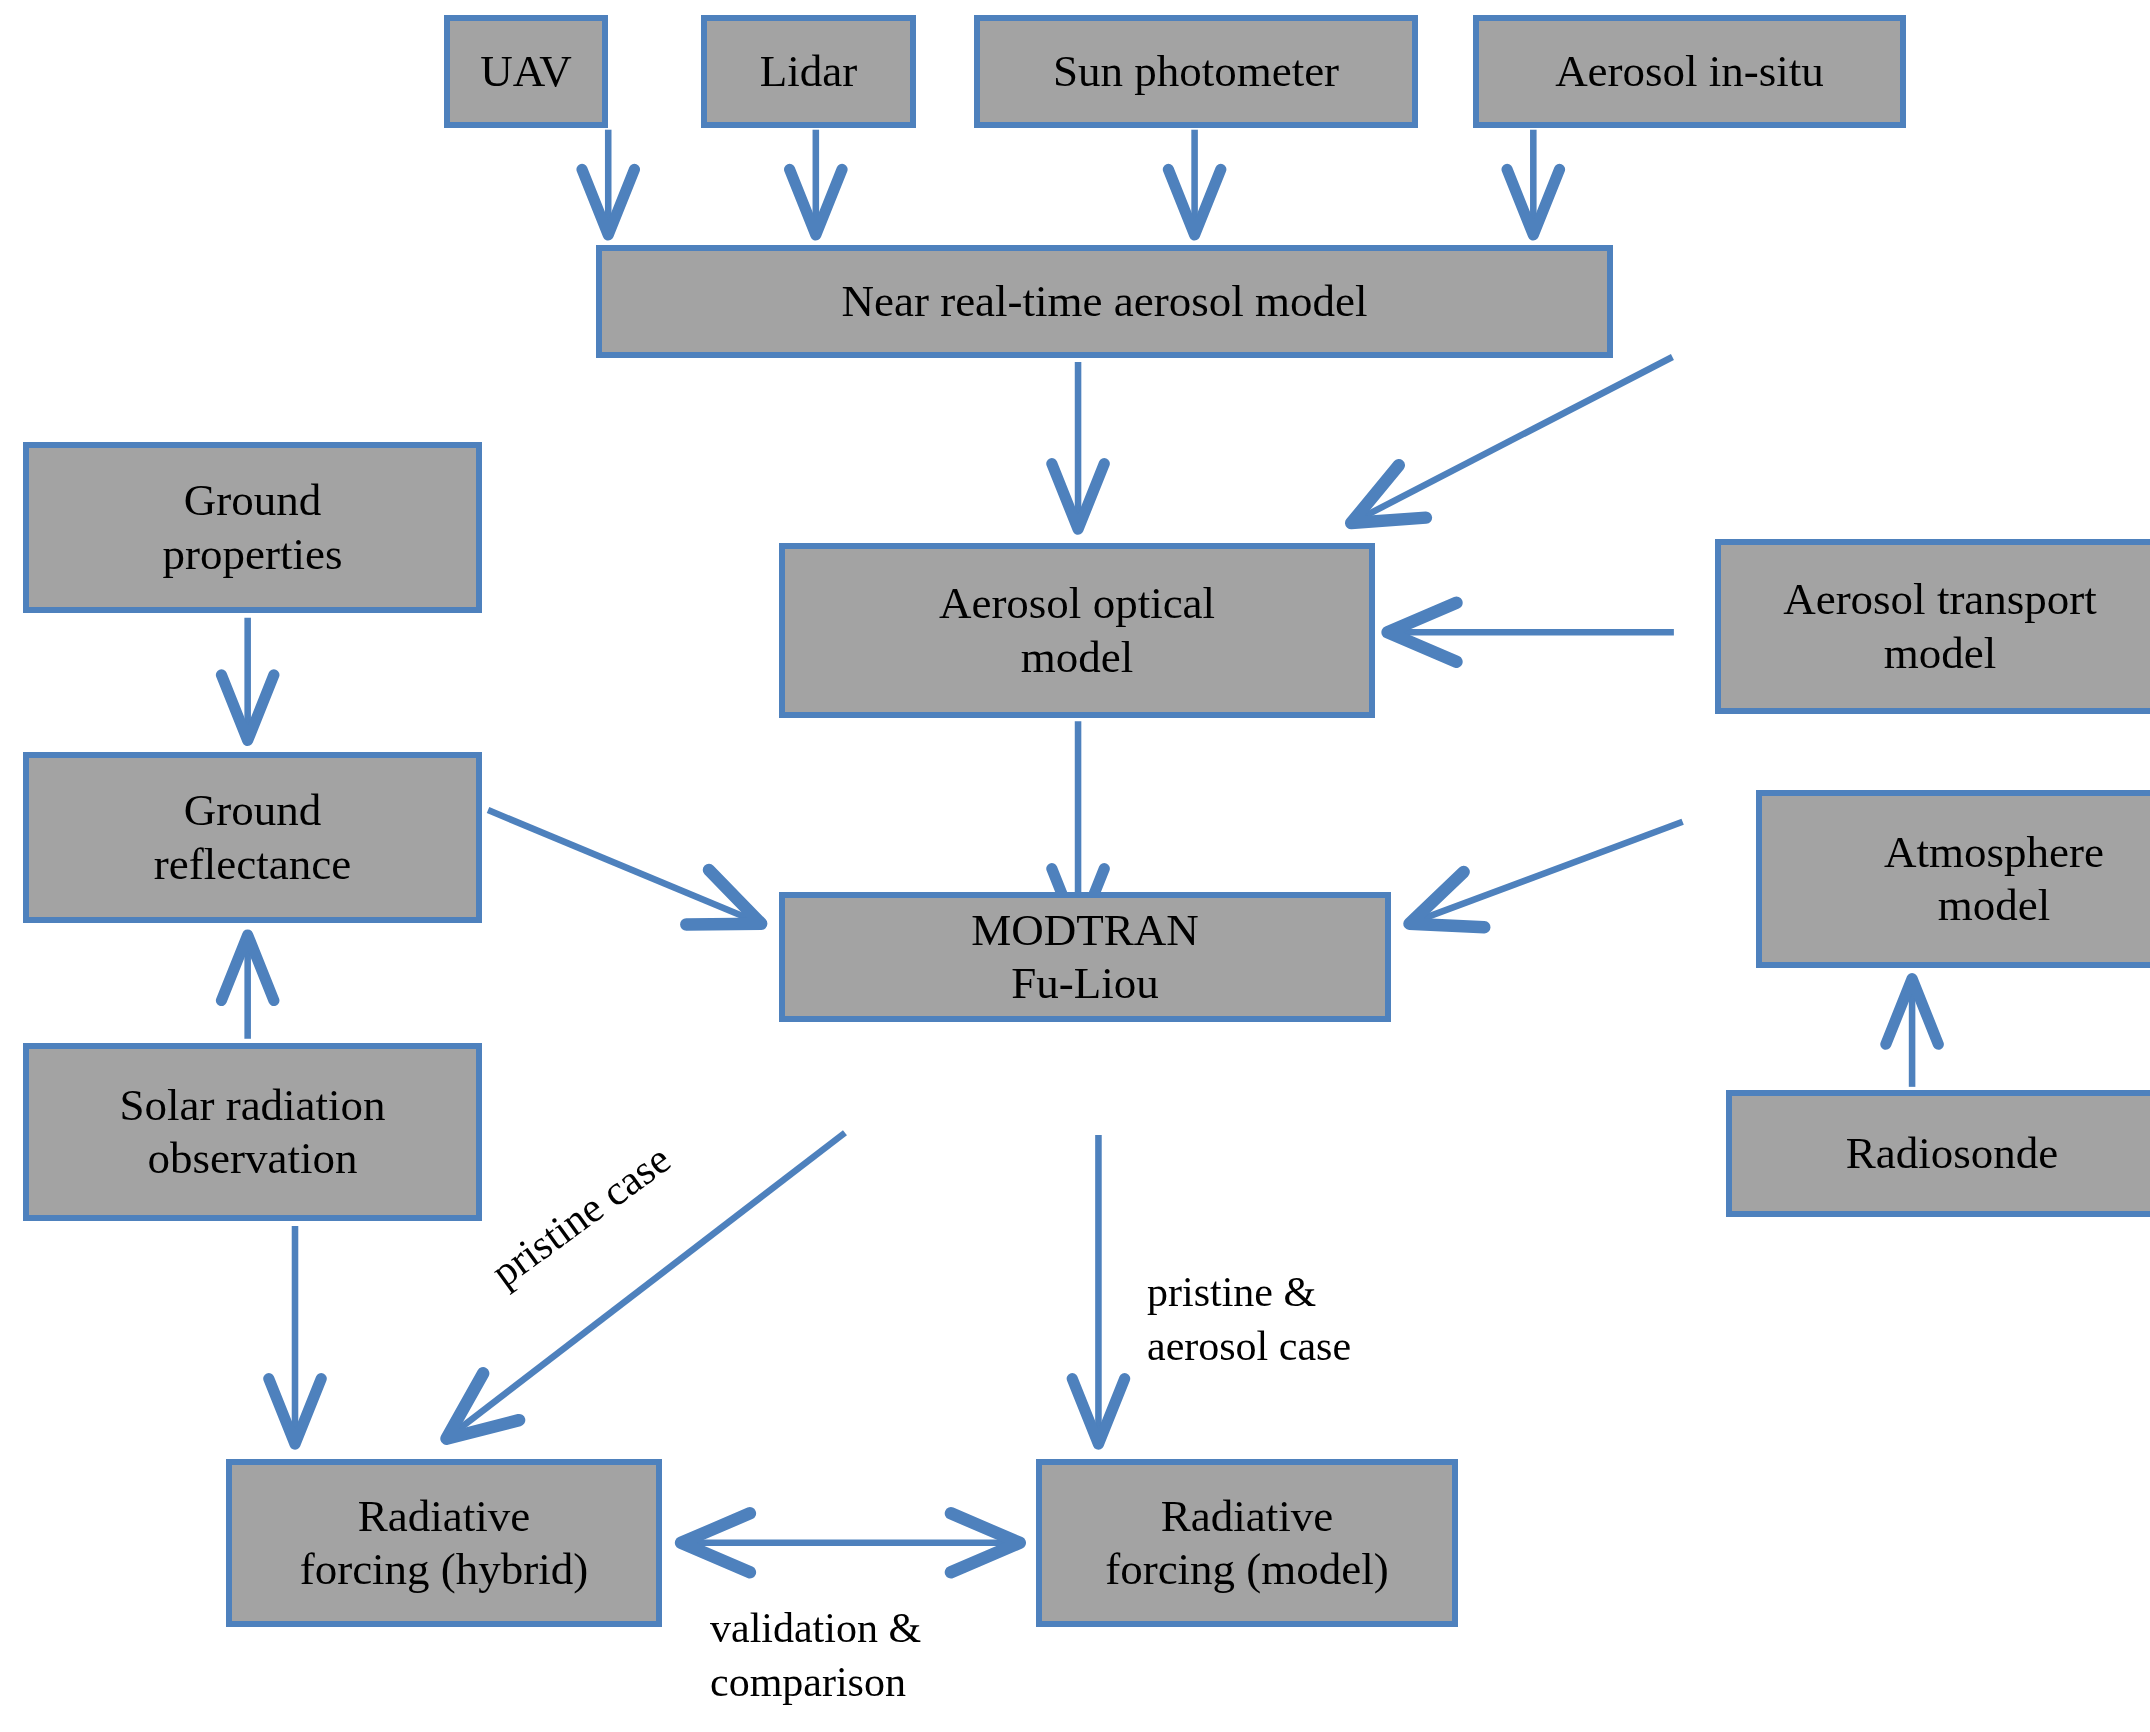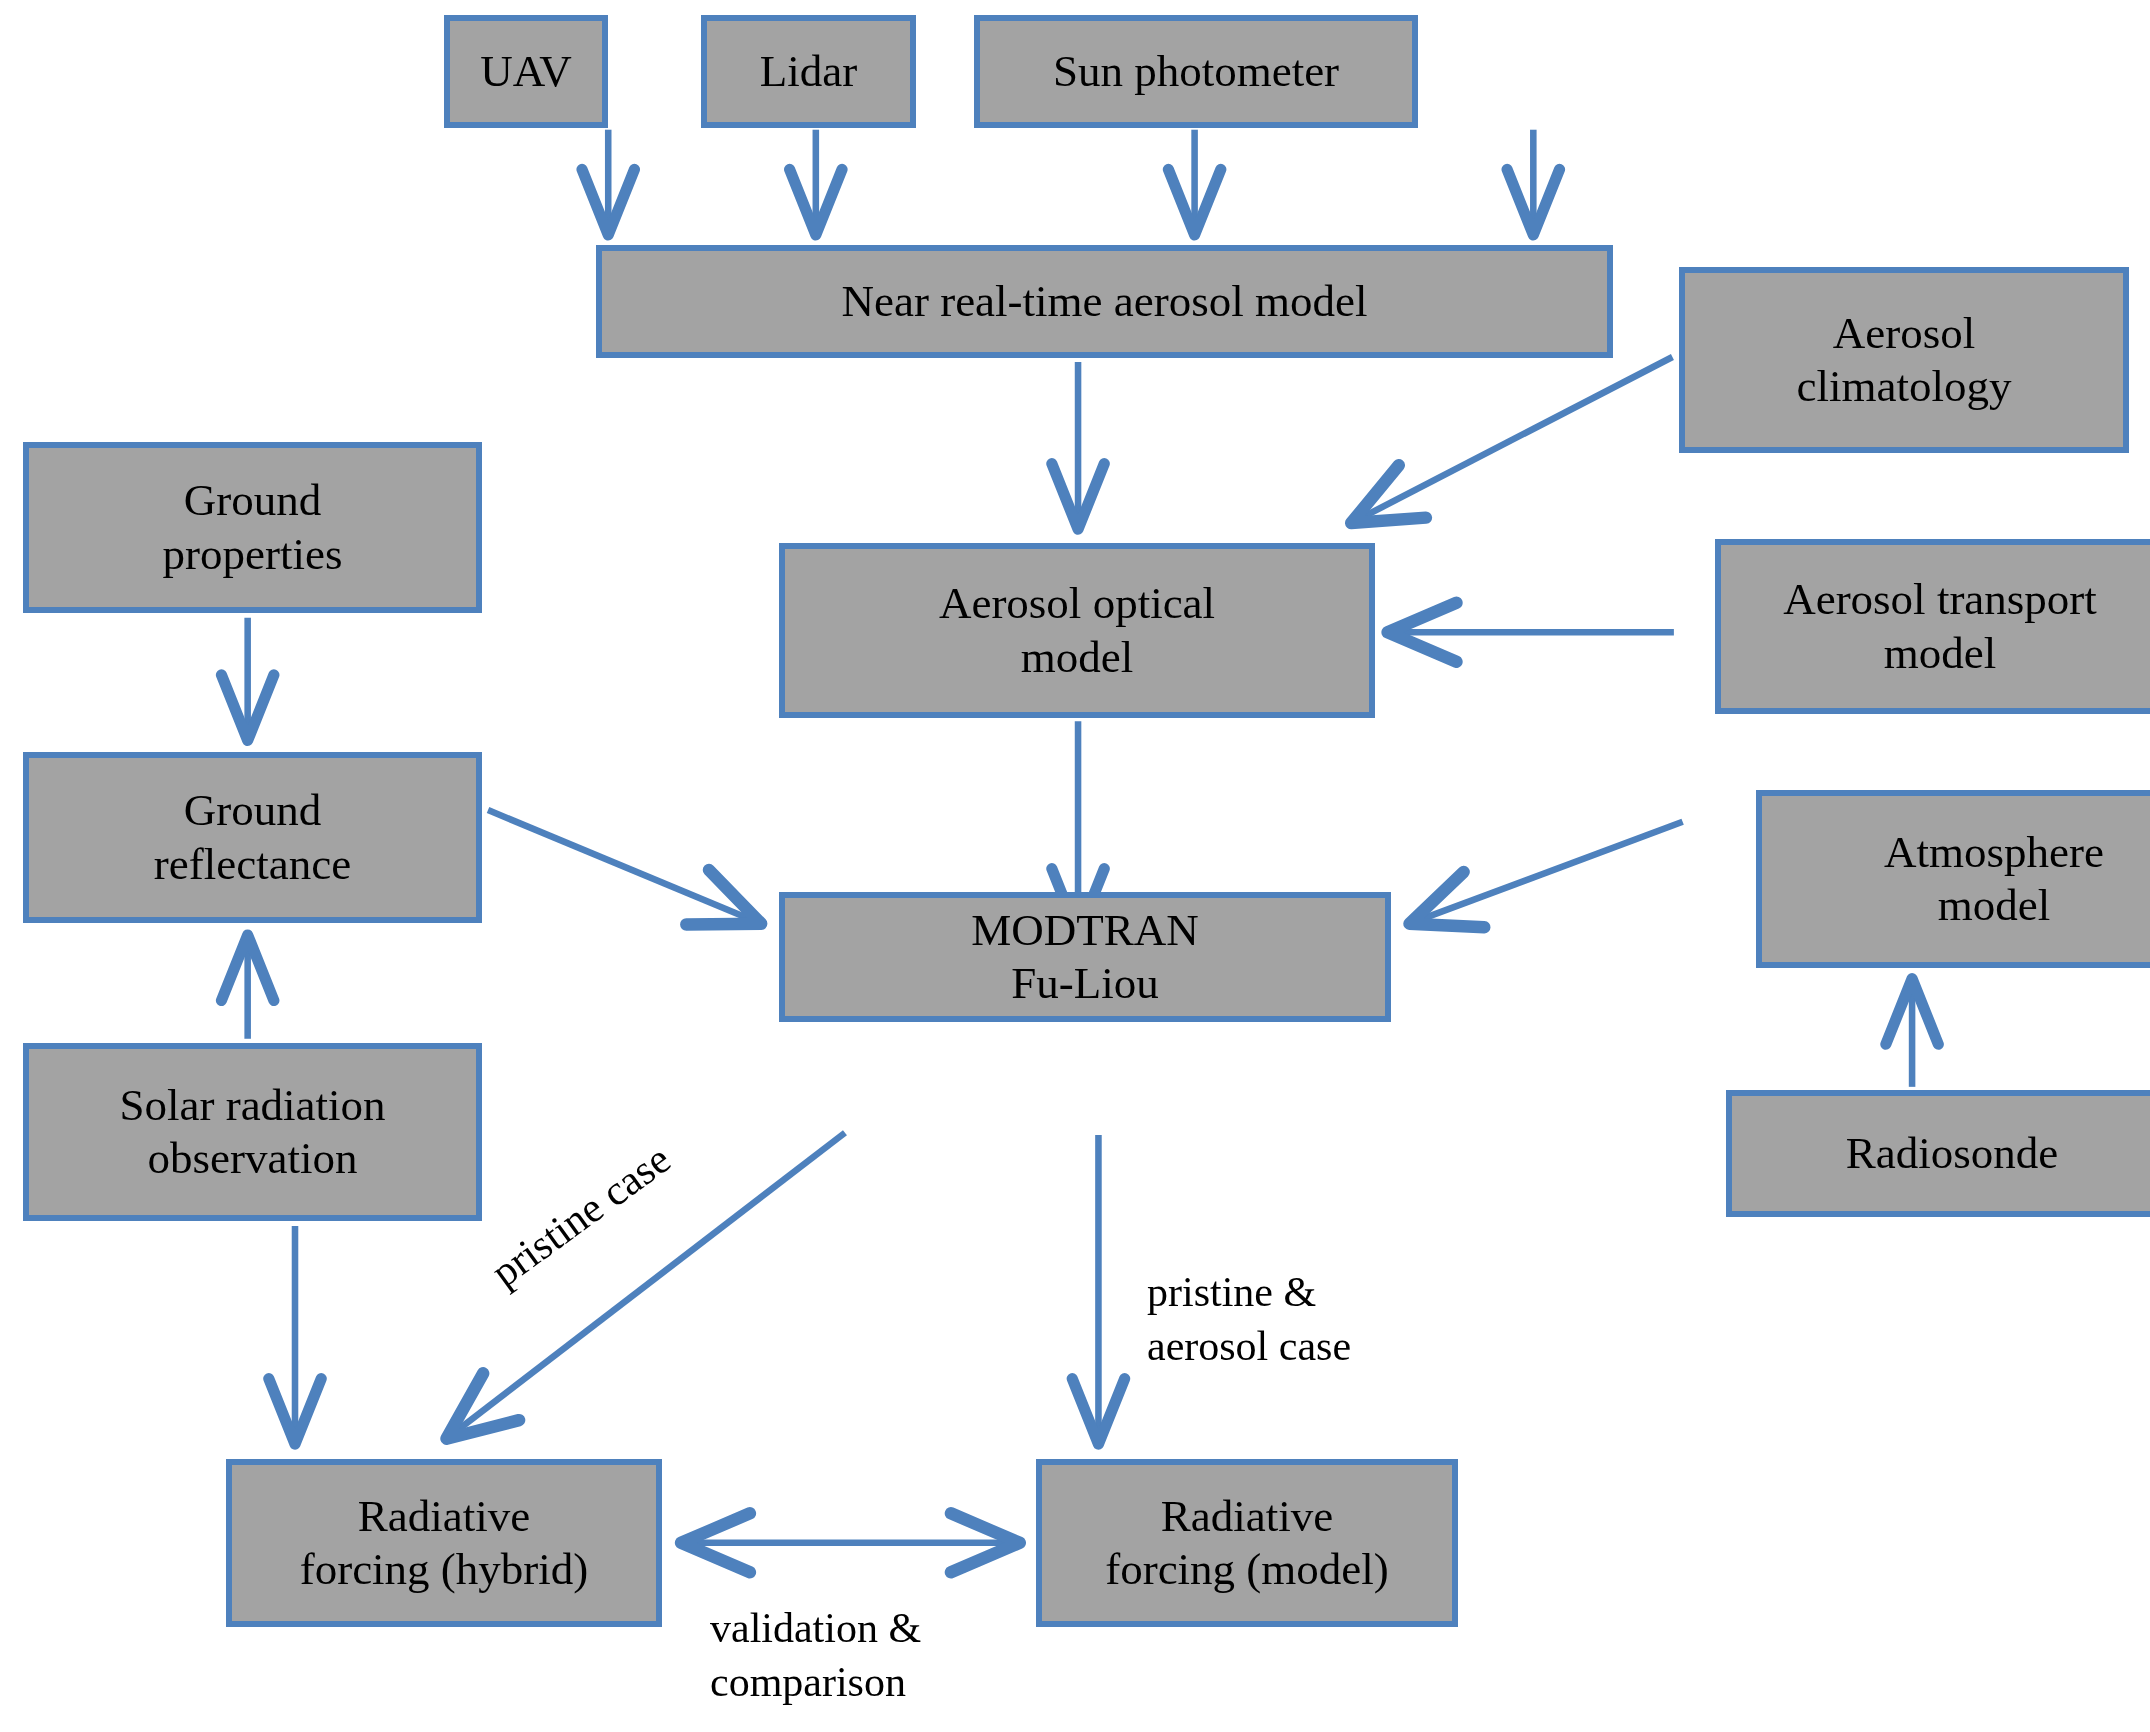--- a/index.html
+++ b/index.html
@@ -105,24 +105,23 @@
 
       <line x1="1508" y1="1558" x2="1508" y2="1978" marker-end="url(#ah)"></line>
 
       <line x1="935" y1="2118" x2="1400" y2="2118" marker-end="url(#ahb)" marker-start="url(#ahback)"></line>
     </g>
   </svg>
 
   <div class="node-box" style="left:444px; top:14.6px;   width:164px;  height:113px;">UAV</div>
   <div class="node-box" style="left:701px; top:14.6px;   width:215px;  height:113px;">Lidar</div>
   <div class="node-box" style="left:974px;top:14.6px;   width:444px;  height:113px;">Sun photometer</div>
+  <div class="node-box" style="left:1473px;top:14.6px;   width:433px;  height:113px;">Aerosol in-situ</div>
 
   <div class="node-box" style="left:596px; top:245px;  width:1017px; height:113px;">Near real-time aerosol model</div>
-  <div class="node-box" style="left:1679px;top:267px;  width:450px;  height:186px;">Aerosol
-climatology</div>
 
   <div class="node-box" style="left:779px;top:543px;  width:596px; height:175px;">Aerosol optical
 model</div>
   <div class="node-box" style="left:1679px;top:539px;  width:450px; height:175px;margin-left:36px;">Aerosol transport
 model</div>
 
   <div class="node-box" style="left:23px;  top:442px;  width:459px; height:171px;">Ground
 properties</div>
   <div class="node-box" style="left:23px;  top:752px; width:459px; height:171px;">Ground
 reflectance</div>

